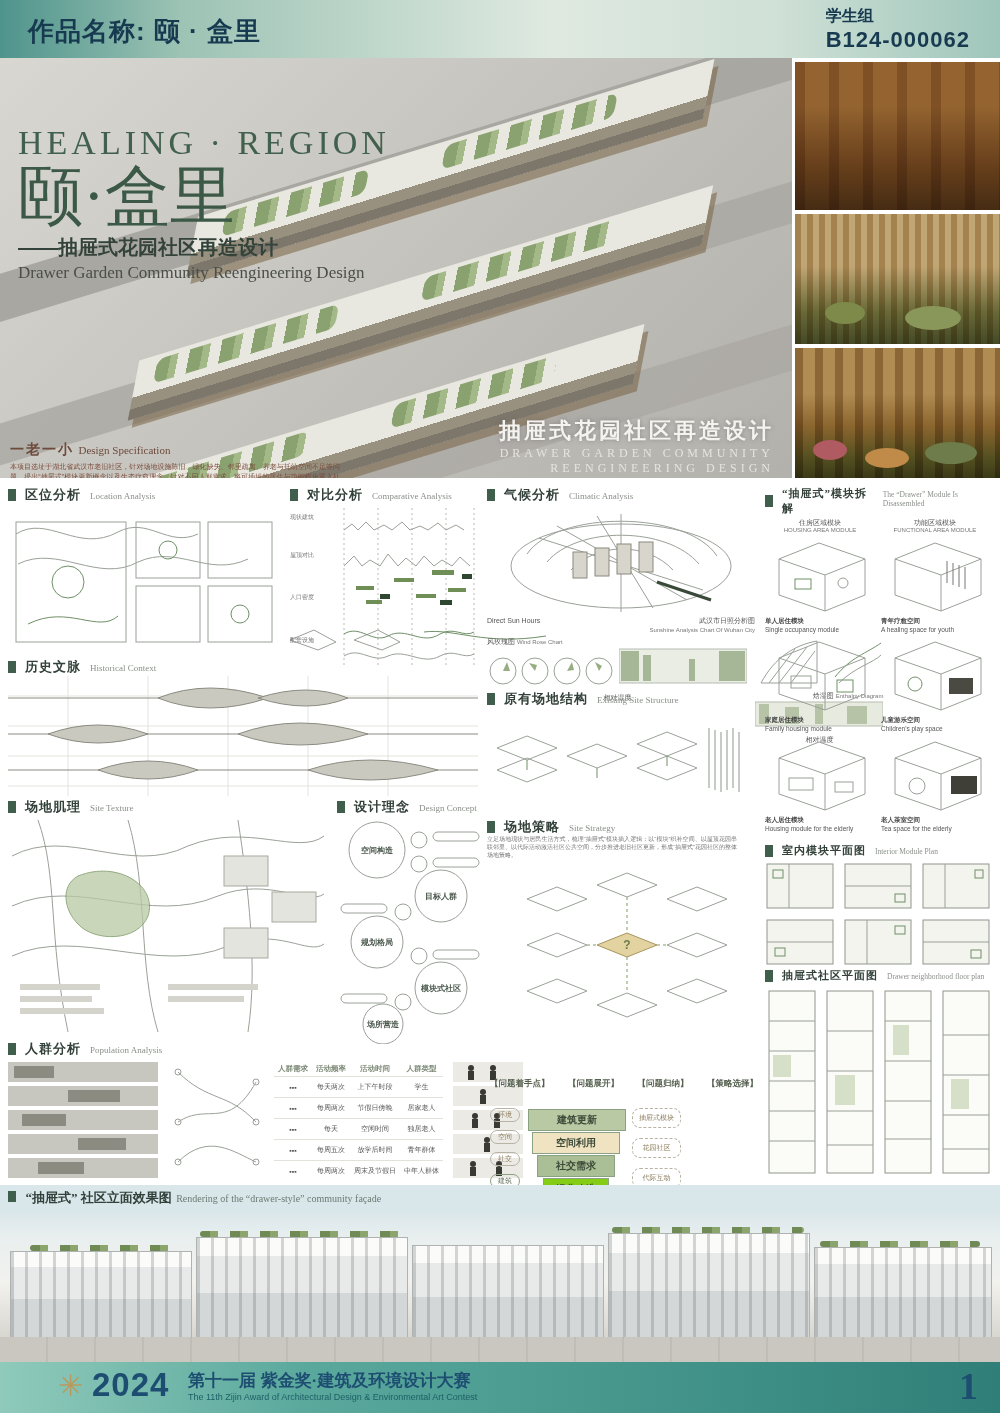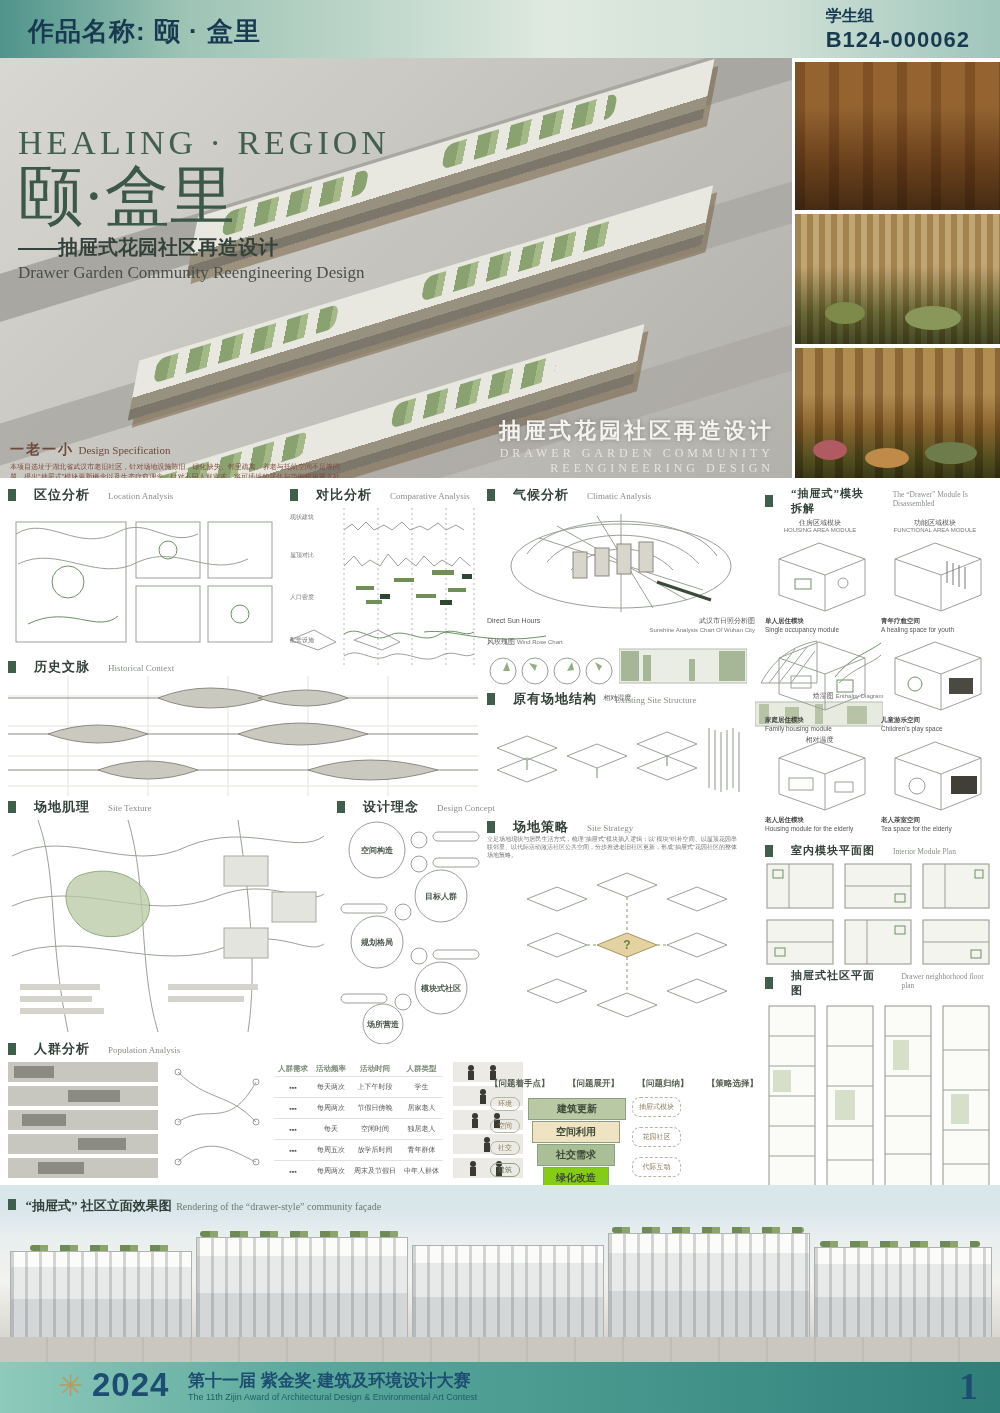--- a/index.html
+++ b/index.html
@@ -46,42 +46,42 @@
   #ph2{top:214px;height:130px;background:
      repeating-linear-gradient(90deg,#b79967 0 6px,#d8c39a 6px 12px),
      linear-gradient(#e4d9c2 0 40%,#7d8a5d 75%,#50603e 100%);background-blend-mode:multiply;}
   #ph3{top:348px;height:130px;background:
      repeating-linear-gradient(90deg,#9a7748 0 8px,#c2a26e 8px 20px),
      linear-gradient(#e8dcbf 0 35%,#b7a06c 60%,#6d7c4a 85%,#4e5c38 100%);background-blend-mode:multiply;}
   .flower{position:absolute;border-radius:50%;}
 
   
   #analysis{left:0;top:478px;width:1000px;height:707px;background:#ffffff;}
-  .sec-h{display:flex;align-items:baseline;gap:18px;}
+  .sec-h{display:flex;align-items:baseline;gap:9px;}
   .sec-h .sq{width:8px;height:12px;background:#3f5f4c;flex:0 0 auto;align-self:center;}
   .sec-h .cn{font-family:"Liberation Serif",serif;font-weight:bold;font-size:13px;color:#33413a;letter-spacing:1px;}
   .sec-h .en{font-family:"Liberation Serif",serif;font-size:9px;color:#8a9089;}
   .sketch{stroke:#9aa198;fill:none;stroke-width:1;}
   .sketch-g{stroke:#6f8f67;fill:none;stroke-width:1;}
   .cap6{font-size:6px;color:#777;line-height:1.3;}
   .cap7{font-size:7px;color:#555;line-height:1.3;}
   .modcap{text-align:left;font-size:6.5px;color:#555;line-height:1.35;}
   .modcap .mc-cn{font-weight:bold;color:#444;}
   .pill{border:1px solid #b9b3a6;border-radius:8px;font-size:7px;color:#8a7a5a;
         padding:1px 7px;text-align:center;}
   .funnel-box{color:#3c4a38;font-weight:bold;font-size:10px;text-align:center;
         border:1px solid #8aa182;margin:1px auto;padding:3px 0;}
   .fh{font-size:8.5px;font-weight:bold;color:#55604f;}
   .ftable{border-collapse:collapse;font-size:7px;color:#555;}
   .ftable th{font-size:7.5px;color:#7d8a77;font-weight:bold;padding:2px 4px;}
   .ftable td{padding:5px 4px;text-align:center;border-top:1px solid #e2e2dc;}
 
   
   #facade{left:0;top:1185px;width:1000px;height:177px;background:linear-gradient(#d9e6ea 0 14%,#e9efef 30%,#f2f2ee 55%,#d6d4cd 88%,#c7c5be 100%);}
-  #facade-label{left:8px;top:11px;}
+  #facade-label{left:8px;top:3px;}
   #facade-label .cn{font-family:"Liberation Serif",serif;font-weight:bold;font-size:13px;color:#31413a;}
   #facade-label .en{font-family:"Liberation Serif",serif;font-size:10px;color:#6d7a72;}
   .bld{position:absolute;background:
       repeating-linear-gradient(90deg,rgba(90,95,100,.25) 0 3px,rgba(255,255,255,0) 3px 14px),
       linear-gradient(#fbfbf9 0 18%,#e8eaea 18% 55%,#d4d7d8 55% 100%);
       border:1px solid #aeb2b0;border-bottom:none;}
   .roofline{position:absolute;height:6px;background:
       repeating-linear-gradient(90deg,#6f8a55 0 10px,#8ba56c 10px 18px,transparent 18px 30px);border-radius:3px;}
   #ground{position:absolute;left:0;top:152px;width:1000px;height:25px;
       background:repeating-linear-gradient(90deg,#c9c7c0 0 46px,#bfbdb6 46px 48px);}
@@ -750,21 +750,21 @@
       </div>
     </div>
 
     <div class="abs" style="left:490px;top:600px;width:268px;">
       <div style="display:flex;justify-content:space-between;">
         <span class="fh">【问题着手点】</span>
         <span class="fh">【问题展开】</span>
         <span class="fh">【问题归纳】</span>
         <span class="fh">【策略选择】</span>
       </div>
-      <div style="display:flex;gap:8px;margin-top:7px;align-items:flex-start;">
+      <div style="display:flex;gap:8px;margin-top:18px;align-items:flex-start;">
         <div style="display:flex;flex-direction:column;gap:8px;">
           <span class="pill">环境</span>
           <span class="pill">空间</span>
           <span class="pill">社交</span>
           <span class="pill" style="color:#5d6b55;border-color:#8aa182;">建筑</span>
           <span class="pill" style="color:#9a5a52;border-color:#b78a80;">疗愈</span>
         </div>
         <div style="width:96px;">
           <div class="funnel-box" style="width:96px;background:#b9c9a4;">建筑更新</div>
           <div class="funnel-box" style="width:86px;background:#efe3c2;">空间利用</div>

